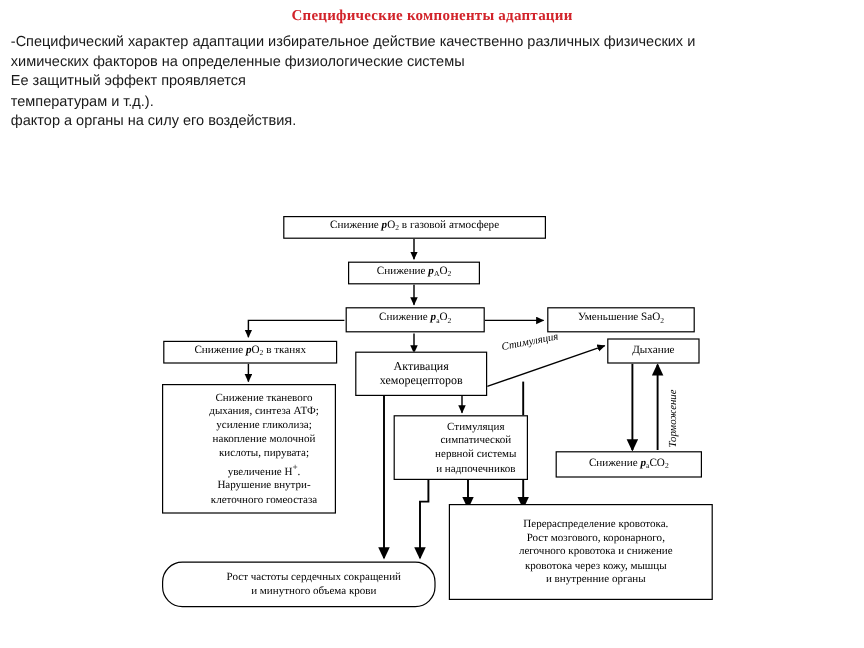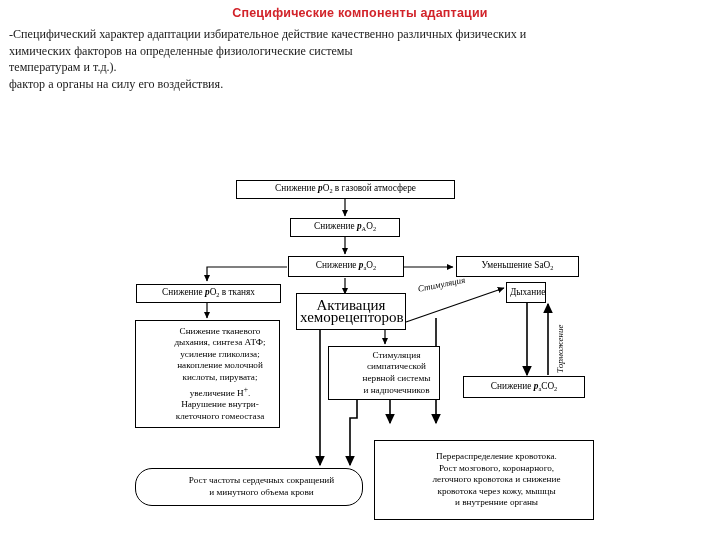--- a/index.html
+++ b/index.html
@@ -15,34 +15,34 @@
     font-family: "Liberation Sans", sans-serif;
   }
 
   
   #slide-title {
     position: absolute;
     left: 0;
     top: 6px;
     width: 720px;
     text-align: center;
-    font-family: Liberation Sans, sans-serif;
+    font-family: Liberation Serif, serif;
     font-size: 12.5px;
     font-weight: bold;
     color: #d2232a;
     letter-spacing: 0.2px;
   }
 
   
   #body-text {
     position: absolute;
     left: 9px;
     top: 26px;
     width: 706px;
-    font-family: Liberation Serif, serif;
+    font-family: Liberation Sans, sans-serif;
     font-size: 12.1px;
     line-height: 16.6px;
     color: #1a1a1a;
   }
   #body-text .line {
     white-space: nowrap;
   }
 
   
   #diagram {
@@ -73,21 +73,21 @@
     justify-content: center;
     padding: 1px 3px;
     z-index: 5;
   }
   .node .txt {
     display: block;
     width: 100%;
     white-space: pre-line;
   }
   .n-small { font-size: 9.3px; line-height: 11px; }
-  .n-med   { font-size: 15px; line-height: 11.5px; align-items: center; }
+  .n-med   { font-size: 10px; line-height: 11.5px; align-items: center; }
   .n-multi { font-size: 9.2px; line-height: 11.6px; padding-left: 28px; }
 
   sub { font-size: 0.68em; vertical-align: -0.28em; }
   .ital { font-style: italic; font-weight: bold; }
 
   .edge-label {
     position: absolute;
     font-family: "Liberation Serif", serif;
     font-size: 9px;
     color: #000000;
@@ -102,20 +102,21 @@
   }
 </style>
 </head>
 <body>
 
 <div id="slide-title">Специфические компоненты адаптации</div>
 
 <div id="body-text">
   <div class="line">-Специфический характер адаптации избирательное действие качественно различных физических и</div>
   <div class="line">химических факторов на определенные физиологические системы</div>
+  <div class="line">Ее защитный эффект проявляется</div>
   <div class="line">температурам и т.д.).</div>
   <div class="line">фактор а органы на силу его воздействия.</div>
 </div>
 
 <div id="diagram">
 
   <svg id="diagram-svg" viewBox="0 0 720 372" xmlns="http://www.w3.org/2000/svg">
     <defs>
       <marker id="ah" markerWidth="7" markerHeight="7" refX="5.2" refY="2.6" orient="auto" markerUnits="strokeWidth">
         <path d="M0,0 L5.6,2.6 L0,5.2 z" fill="#000"></path>
@@ -174,21 +175,21 @@
 
   <div class="node n-small" style="left:136px; top:116px; width:145px; height:19px;">
     <span class="txt">Снижение <i class="ital">p</i>O<sub>2</sub> в тканях</span>
   </div>
 
   <div class="node n-med" style="left:296px; top:125px; width:110px; height:37px;">
     <span class="txt">Активация
 хеморецепторов</span>
   </div>
 
-  <div class="node n-small" style="left:506px; top:114px; width:40px; height:21px;text-align:center;">
+  <div class="node n-small" style="left:506px; top:114px; width:77px; height:21px;text-align:center;">
     <span class="txt">Дыхание</span>
   </div>
 
   <div class="node n-multi" style="left:135px; top:152px; width:145px; height:108px;">
     <span class="txt">Снижение тканевого
 дыхания, синтеза АТФ;
 усиление гликолиза;
 накопление молочной
 кислоты, пирувата;
 увеличение H<sup>+</sup>.
@@ -205,21 +206,21 @@
 
   <div class="node n-small" style="left:463px; top:208px; width:122px; height:22px;">
     <span class="txt">Снижение <i class="ital">p</i><sub>a</sub>CO<sub>2</sub></span>
   </div>
 
   <div class="node n-multi" style="left:135px; top:300px; width:228px; height:38px;border-radius:17px;">
     <span class="txt">Рост частоты сердечных сокращений
 и минутного объема крови</span>
   </div>
 
-  <div class="node n-multi" style="left:374px; top:272px; width:220px; height:80px;">
+  <div class="node n-multi" style="left:374px; top:252px; width:220px; height:80px;">
     <span class="txt">Перераспределение кровотока.
 Рост мозгового, коронарного,
 легочного кровотока и снижение
 кровотока через кожу, мышцы
 и внутренние органы</span>
   </div>
 
   <div class="edge-label" style="left:417px; top:116px; transform:rotate(-11deg); transform-origin:left top;">Стимуляция</div>
 
   <div class="edge-label rot" style="left:555px; top:205px;">Торможение</div>

